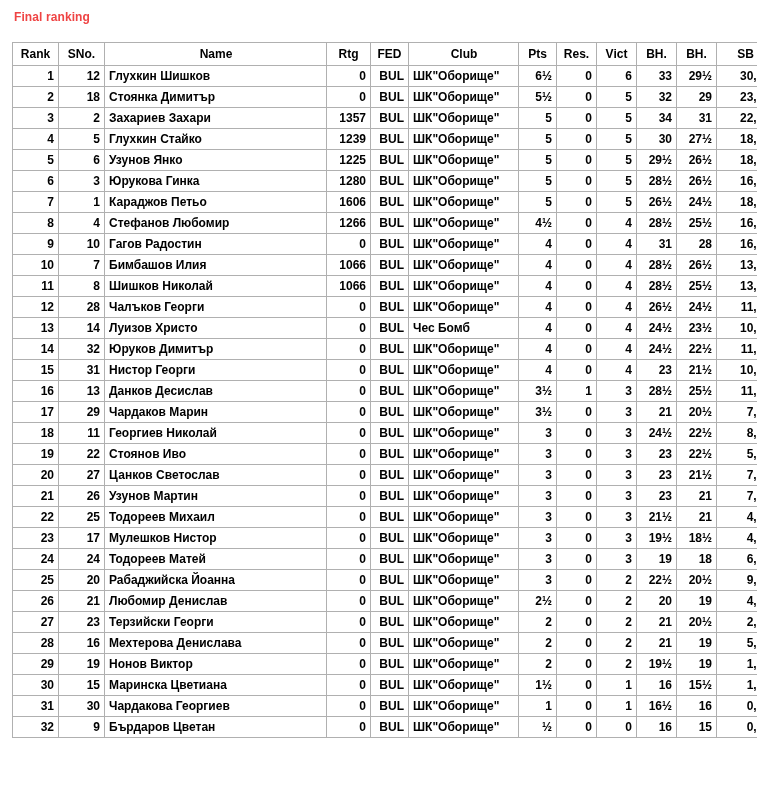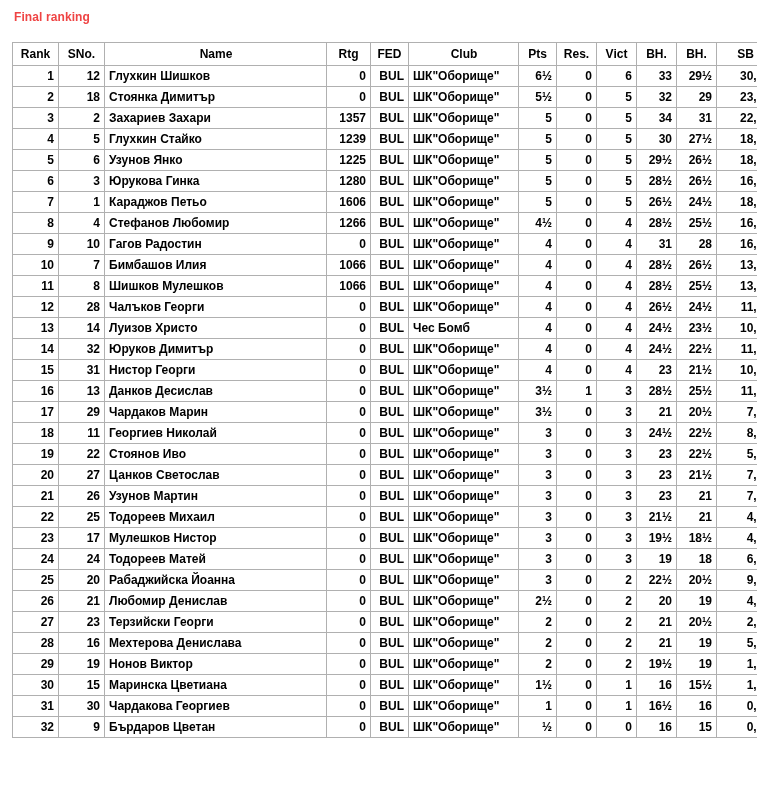--- a/index.html
+++ b/index.html
@@ -255,21 +255,21 @@
           <td class="pts">4</td>
           <td class="res">0</td>
           <td class="vict">4</td>
           <td class="bh1">28½</td>
           <td class="bh2">26½</td>
           <td class="sb">13,50</td>
         </tr>
         <tr>
           <td class="rank">11</td>
           <td class="sno">8</td>
-          <td class="name">Шишков Мулешков</td>
+          <td class="name">Шишков Николай</td>
           <td class="rtg">1066</td>
           <td class="fed">BUL</td>
           <td class="club">ШК"Оборище"</td>
           <td class="pts">4</td>
           <td class="res">0</td>
           <td class="vict">4</td>
           <td class="bh1">28½</td>
           <td class="bh2">25½</td>
           <td class="sb">13,00</td>
         </tr>

